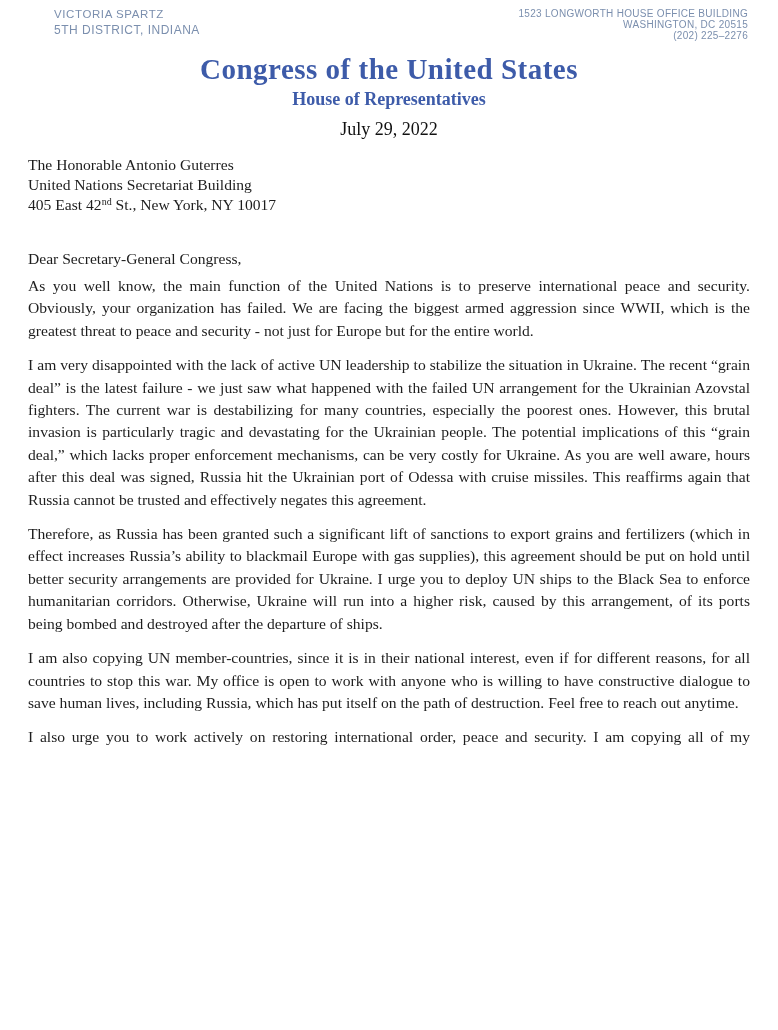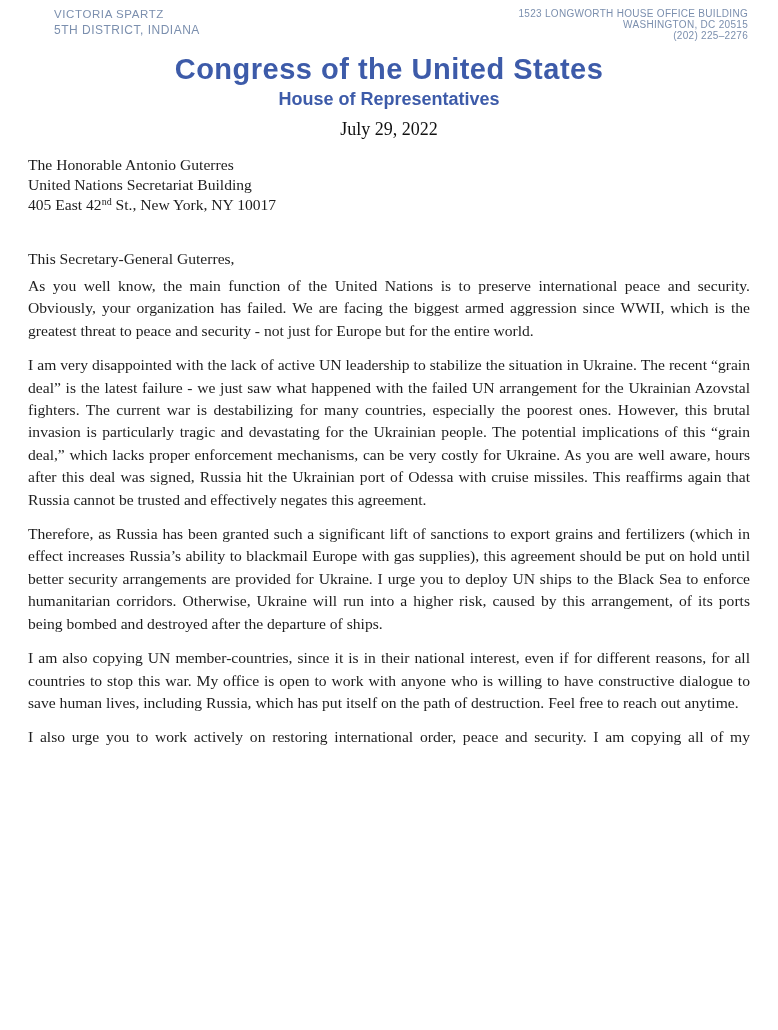--- a/index.html
+++ b/index.html
@@ -13,21 +13,21 @@
   
   .lh-row {
     display:flex; justify-content:space-between; align-items:flex-start;
     font-family:"Liberation Sans", sans-serif; color:#7b8fae;
   }
   .lh-left { padding-left:26px; }
   .lh-name { font-size:11.5px; letter-spacing:0.6px; }
   .lh-district { font-size:12px; letter-spacing:0.5px; margin-top:3px; }
   .lh-right { text-align:right; font-size:10px; line-height:11px; letter-spacing:0.3px; margin-right:2px; }
   
-  .org { text-align:center; color:#3d5ba9; font-family:Liberation Sans, sans-serif; font-weight:bold; }
+  .org { text-align:center; color:#3d5ba9; font-family:Liberation Serif, serif; font-weight:bold; }
   .org1 { font-size:29px; margin-top:12px; letter-spacing:0.5px; }
   .org2 { font-size:18px; margin-top:3px; }
   .org3 { font-size:18px; margin-top:4px; }
   .date { text-align:center; font-size:18px; margin-top:9px; color:#111; }
   
   .recipient { margin-top:15px; font-size:15.6px; line-height:20px; }
   .recipient div { white-space:nowrap; }
   .sup { font-size:10px; position:relative; top:-5px; }
   .salutation { margin-top:33px; font-size:15.6px; }
   .body-text { margin-top:7px; }
@@ -60,21 +60,21 @@
   <div class="org org2">House of Representatives</div>
 
   <div class="date">July 29, 2022</div>
 
   <div class="recipient">
     <div>The Honorable Antonio Guterres</div>
     <div>United Nations Secretariat Building</div>
     <div><span>405 East 42</span><span class="sup">nd</span><span> St., New York, NY 10017</span></div>
   </div>
 
-  <div class="salutation">This Secretary-General Guterres,</div>
+  <div class="salutation">Dear Secretary-General Congress,</div>
 
   <div class="body-text">
     <p>As you well know, the main function of the United Nations is to preserve international peace and security. Obviously, your organization has failed. We are facing the biggest armed aggression since WWII, which is the greatest threat to peace and security - not just for Europe but for the entire world.</p>
     <p>I am very disappointed with the lack of active UN leadership to stabilize the situation in Ukraine. The recent “grain deal” is the latest failure - we just saw what happened with the failed UN arrangement for the Ukrainian Azovstal fighters. The current war is destabilizing for many countries, especially the poorest ones. However, this brutal invasion is particularly tragic and devastating for the Ukrainian people. The potential implications of this “grain deal,” which lacks proper enforcement mechanisms, can be very costly for Ukraine. As you are well aware, hours after this deal was signed, Russia hit the Ukrainian port of Odessa with cruise missiles. This reaffirms again that Russia cannot be trusted and effectively negates this agreement.</p>
     <p>Therefore, as Russia has been granted such a significant lift of sanctions to export grains and fertilizers (which in effect increases Russia’s ability to blackmail Europe with gas supplies), this agreement should be put on hold until better security arrangements are provided for Ukraine. I urge you to deploy UN ships to the Black Sea to enforce humanitarian corridors. Otherwise, Ukraine will run into a higher risk, caused by this arrangement, of its ports being bombed and destroyed after the departure of ships.</p>
     <p>I am also copying UN member-countries, since it is in their national interest, even if for different reasons, for all countries to stop this war. My office is open to work with anyone who is willing to have constructive dialogue to save human lives, including Russia, which has put itself on the path of destruction. Feel free to reach out anytime.</p>
     <p>I also urge you to work actively on restoring international order, peace and security. I am copying all of my congressional colleagues and urge them to stop all significant funding to the United Nations until we see real efforts and results from your organization to stabilize our current international disorder.</p>
   </div>
 
   <div class="closing">Sincerely,</div>

